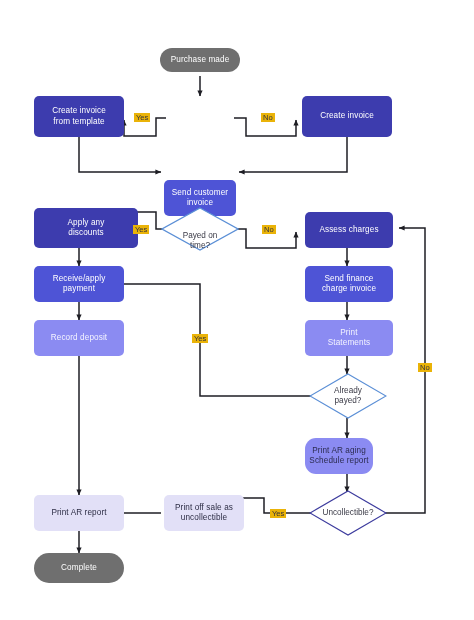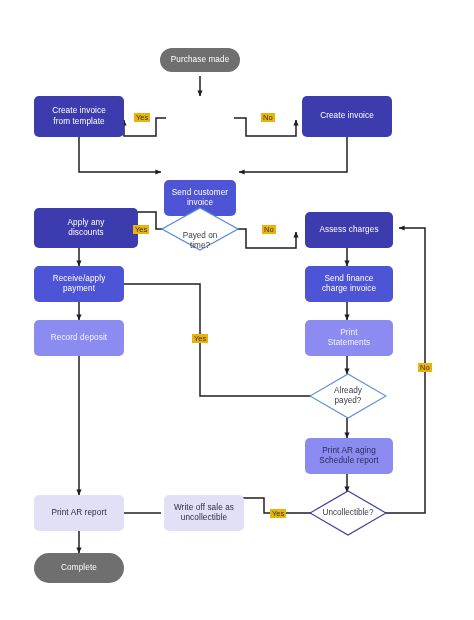--- a/index.html
+++ b/index.html
@@ -190,31 +190,31 @@
 Statements</div>
 
   <div class="decision" style="left:309px;top:373px;width:78px;height:46px;">
     <svg class="dia" viewBox="0 0 78 46" preserveAspectRatio="none">
       <polygon points="39,1 77,23 39,45 1,23" fill="#ffffff" stroke="#5b8fd6" stroke-width="1.2"></polygon>
     </svg>
     <span class="dlabel">Already
 payed?</span>
   </div>
 
-  <div class="node proc-lighter" style="left:305px;top:438px;width:88px;height:36px;">Print AR aging
+  <div class="node proc-lighter" style="left:305px;top:438px;width:68px;height:36px;border-radius:11px;">Print AR aging
 Schedule report</div>
 
   <div class="decision" style="left:309px;top:490px;width:78px;height:46px;">
     <svg class="dia" viewBox="0 0 78 46" preserveAspectRatio="none">
       <polygon points="39,1 77,23 39,45 1,23" fill="#ffffff" stroke="#3d3c9e" stroke-width="1.2"></polygon>
     </svg>
     <span class="dlabel">Uncollectible?</span>
   </div>
 
-  <div class="node proc-pale" style="left:164px;top:495px;width:80px;height:36px;">Write off sale as
+  <div class="node proc-pale" style="left:164px;top:495px;width:80px;height:36px;">Print off sale as
 uncollectible</div>
 
   <div class="node proc-pale" style="left:34px;top:495px;width:90px;height:36px;">Print AR report</div>
 
   <div class="node term" style="left:34px;top:553px;width:90px;height:30px;">Complete</div>
 
   <span class="edge-label" style="left:134px;top:113px;">Yes</span>
   <span class="edge-label" style="left:261px;top:113px;">No</span>
   <span class="edge-label" style="left:133px;top:225px;">Yes</span>
   <span class="edge-label" style="left:262px;top:225px;">No</span>

